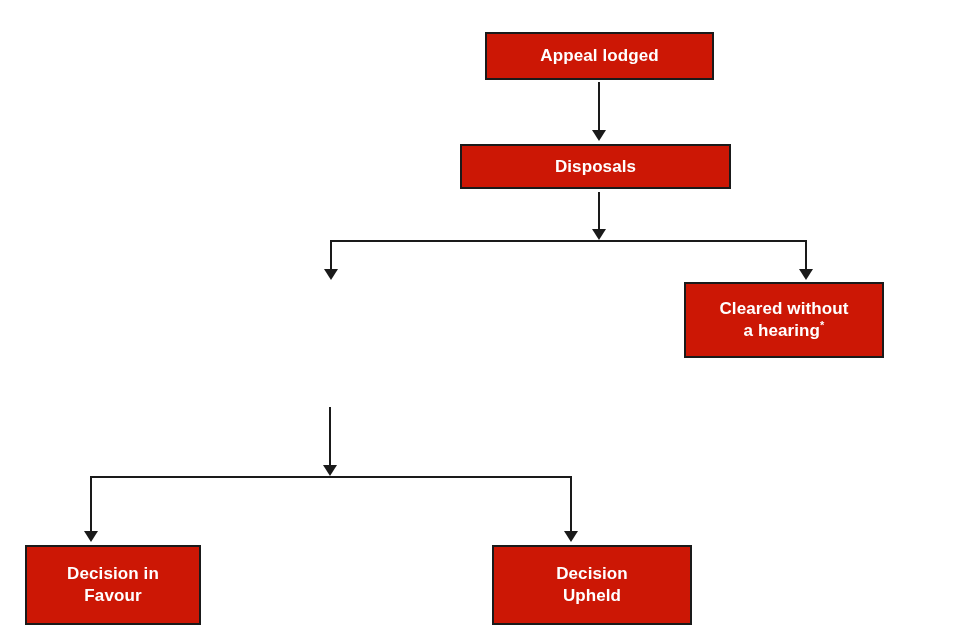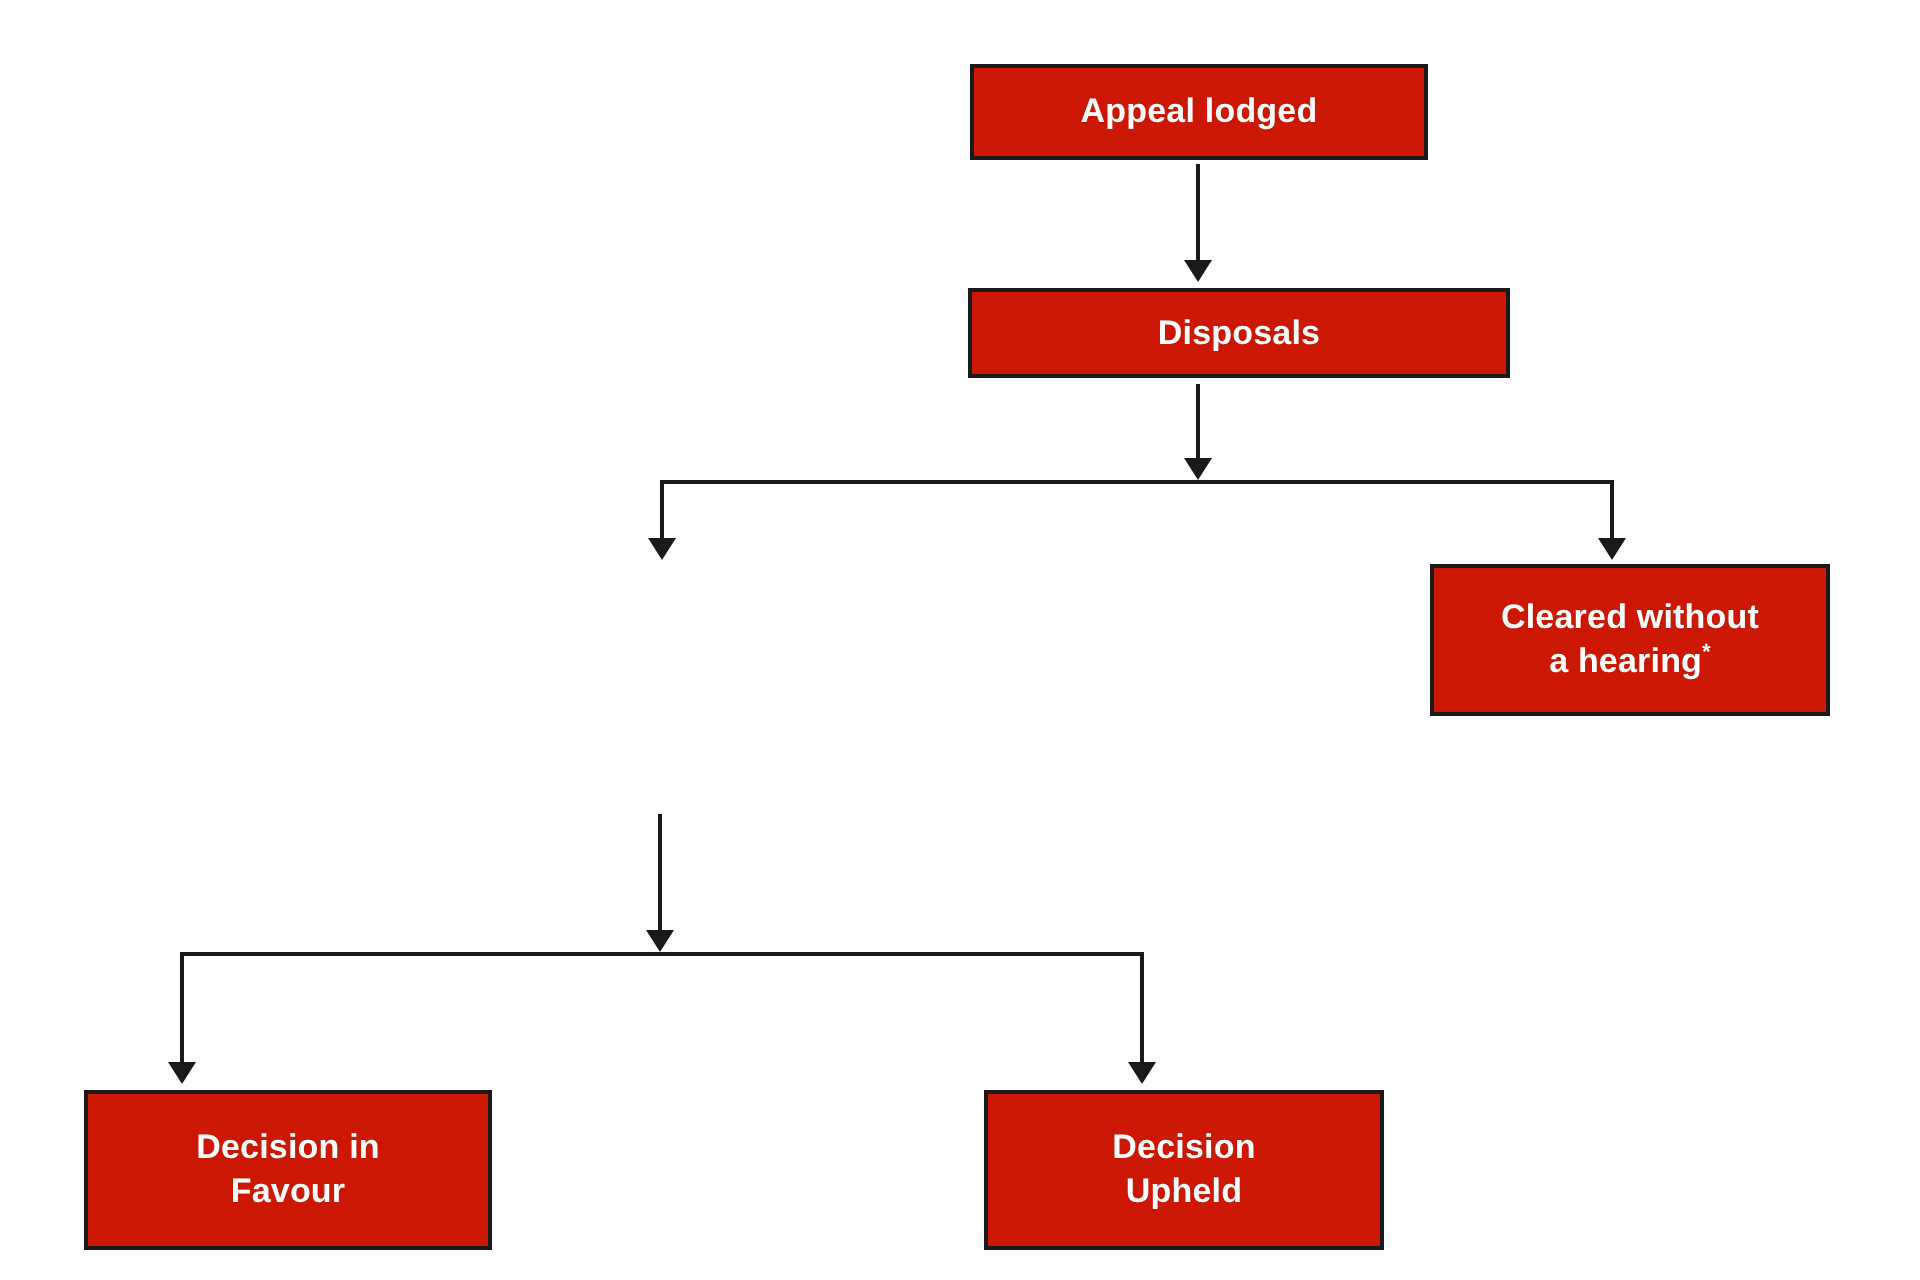--- a/index.html
+++ b/index.html
@@ -66,31 +66,31 @@
 </style>
 </head>
 <body>
 
 <div id="canvas">
 
   <div class="node" style="left:485px; top:32px; width:229px; height:48px;">
     <span class="node-label">Appeal lodged</span>
   </div>
 
-  <div class="node" style="left:484px; top:144px; width:271px; height:45px;">
+  <div class="node" style="left:460px; top:144px; width:271px; height:45px;">
     <span class="node-label">Disposals</span>
   </div>
 
 
-  <div class="node" style="left:715px; top:282px; width:200px; height:76px;">
+  <div class="node" style="left:684px; top:282px; width:200px; height:76px;">
     <span class="node-label"><span>Cleared without
 a hearing</span><span class="sup">*</span></span>
   </div>
 
-  <div class="node" style="left:42px; top:545px; width:204px; height:80px;">
+  <div class="node" style="left:25px; top:545px; width:176px; height:80px;">
     <span class="node-label">Decision in
 Favour</span>
   </div>
 
   <div class="node" style="left:492px; top:545px; width:200px; height:80px;">
     <span class="node-label">Decision
 Upheld</span>
   </div>
 
   <div class="vline" style="left:598px; top:82px; height:48px;"></div>

